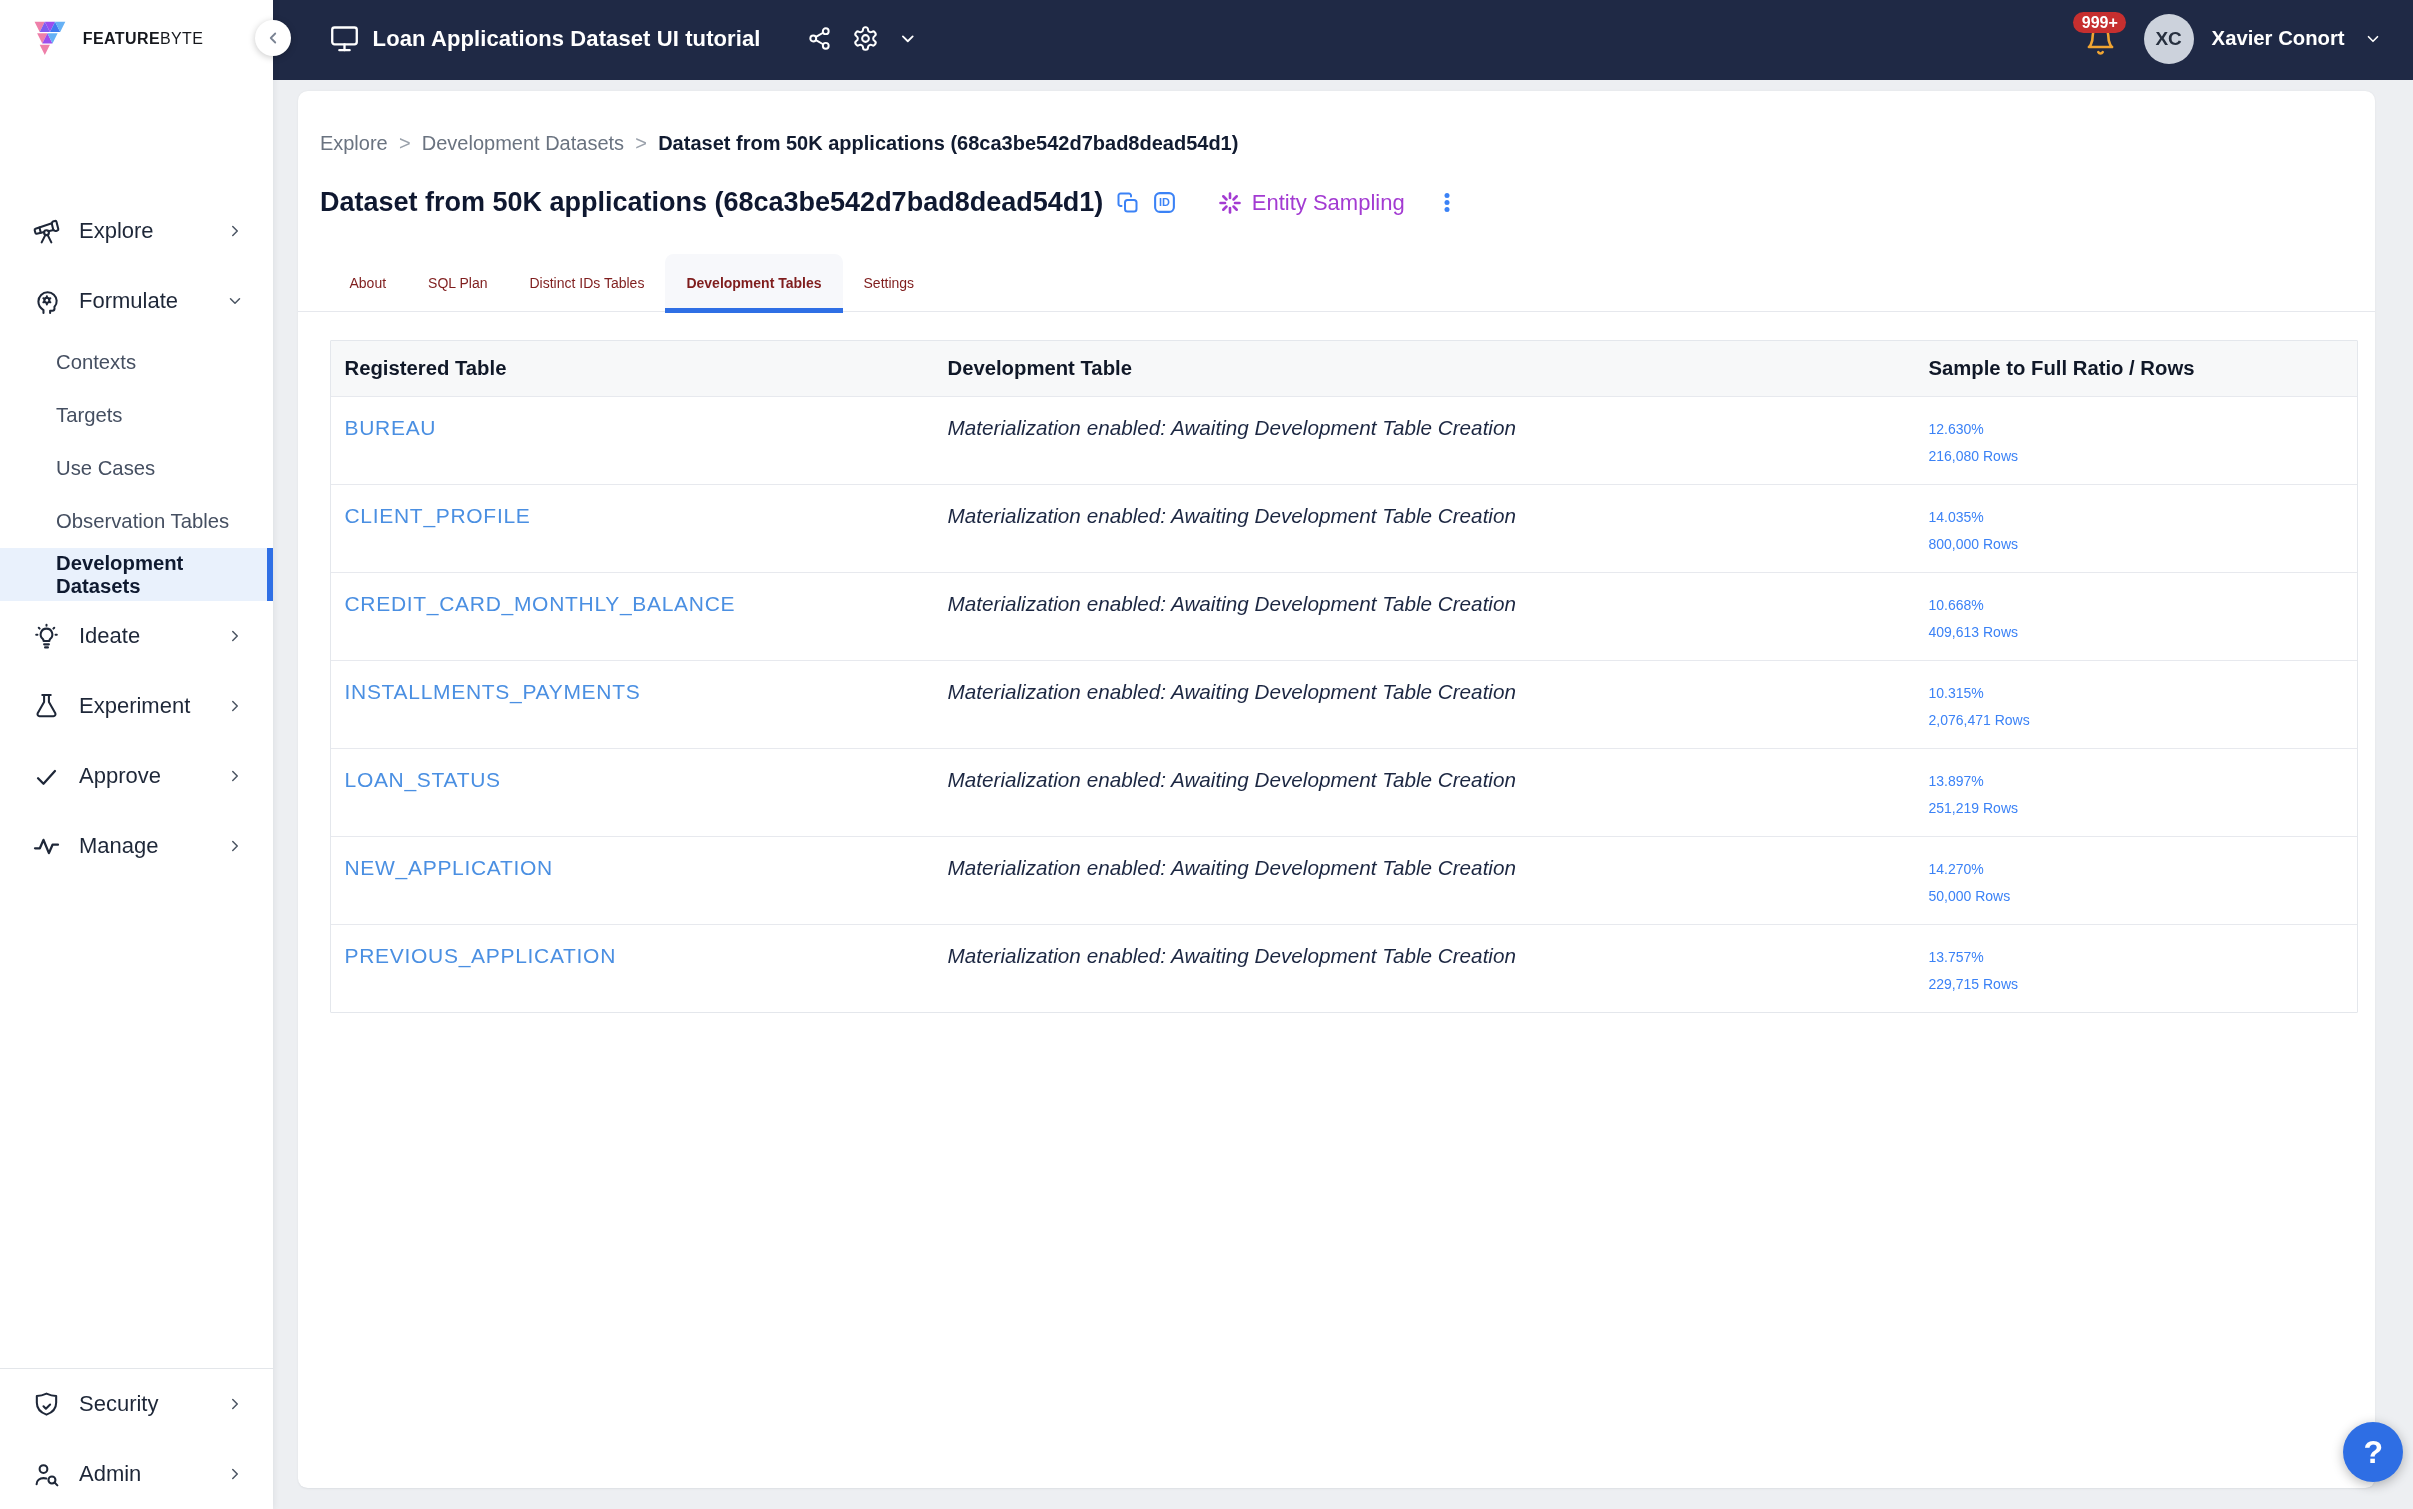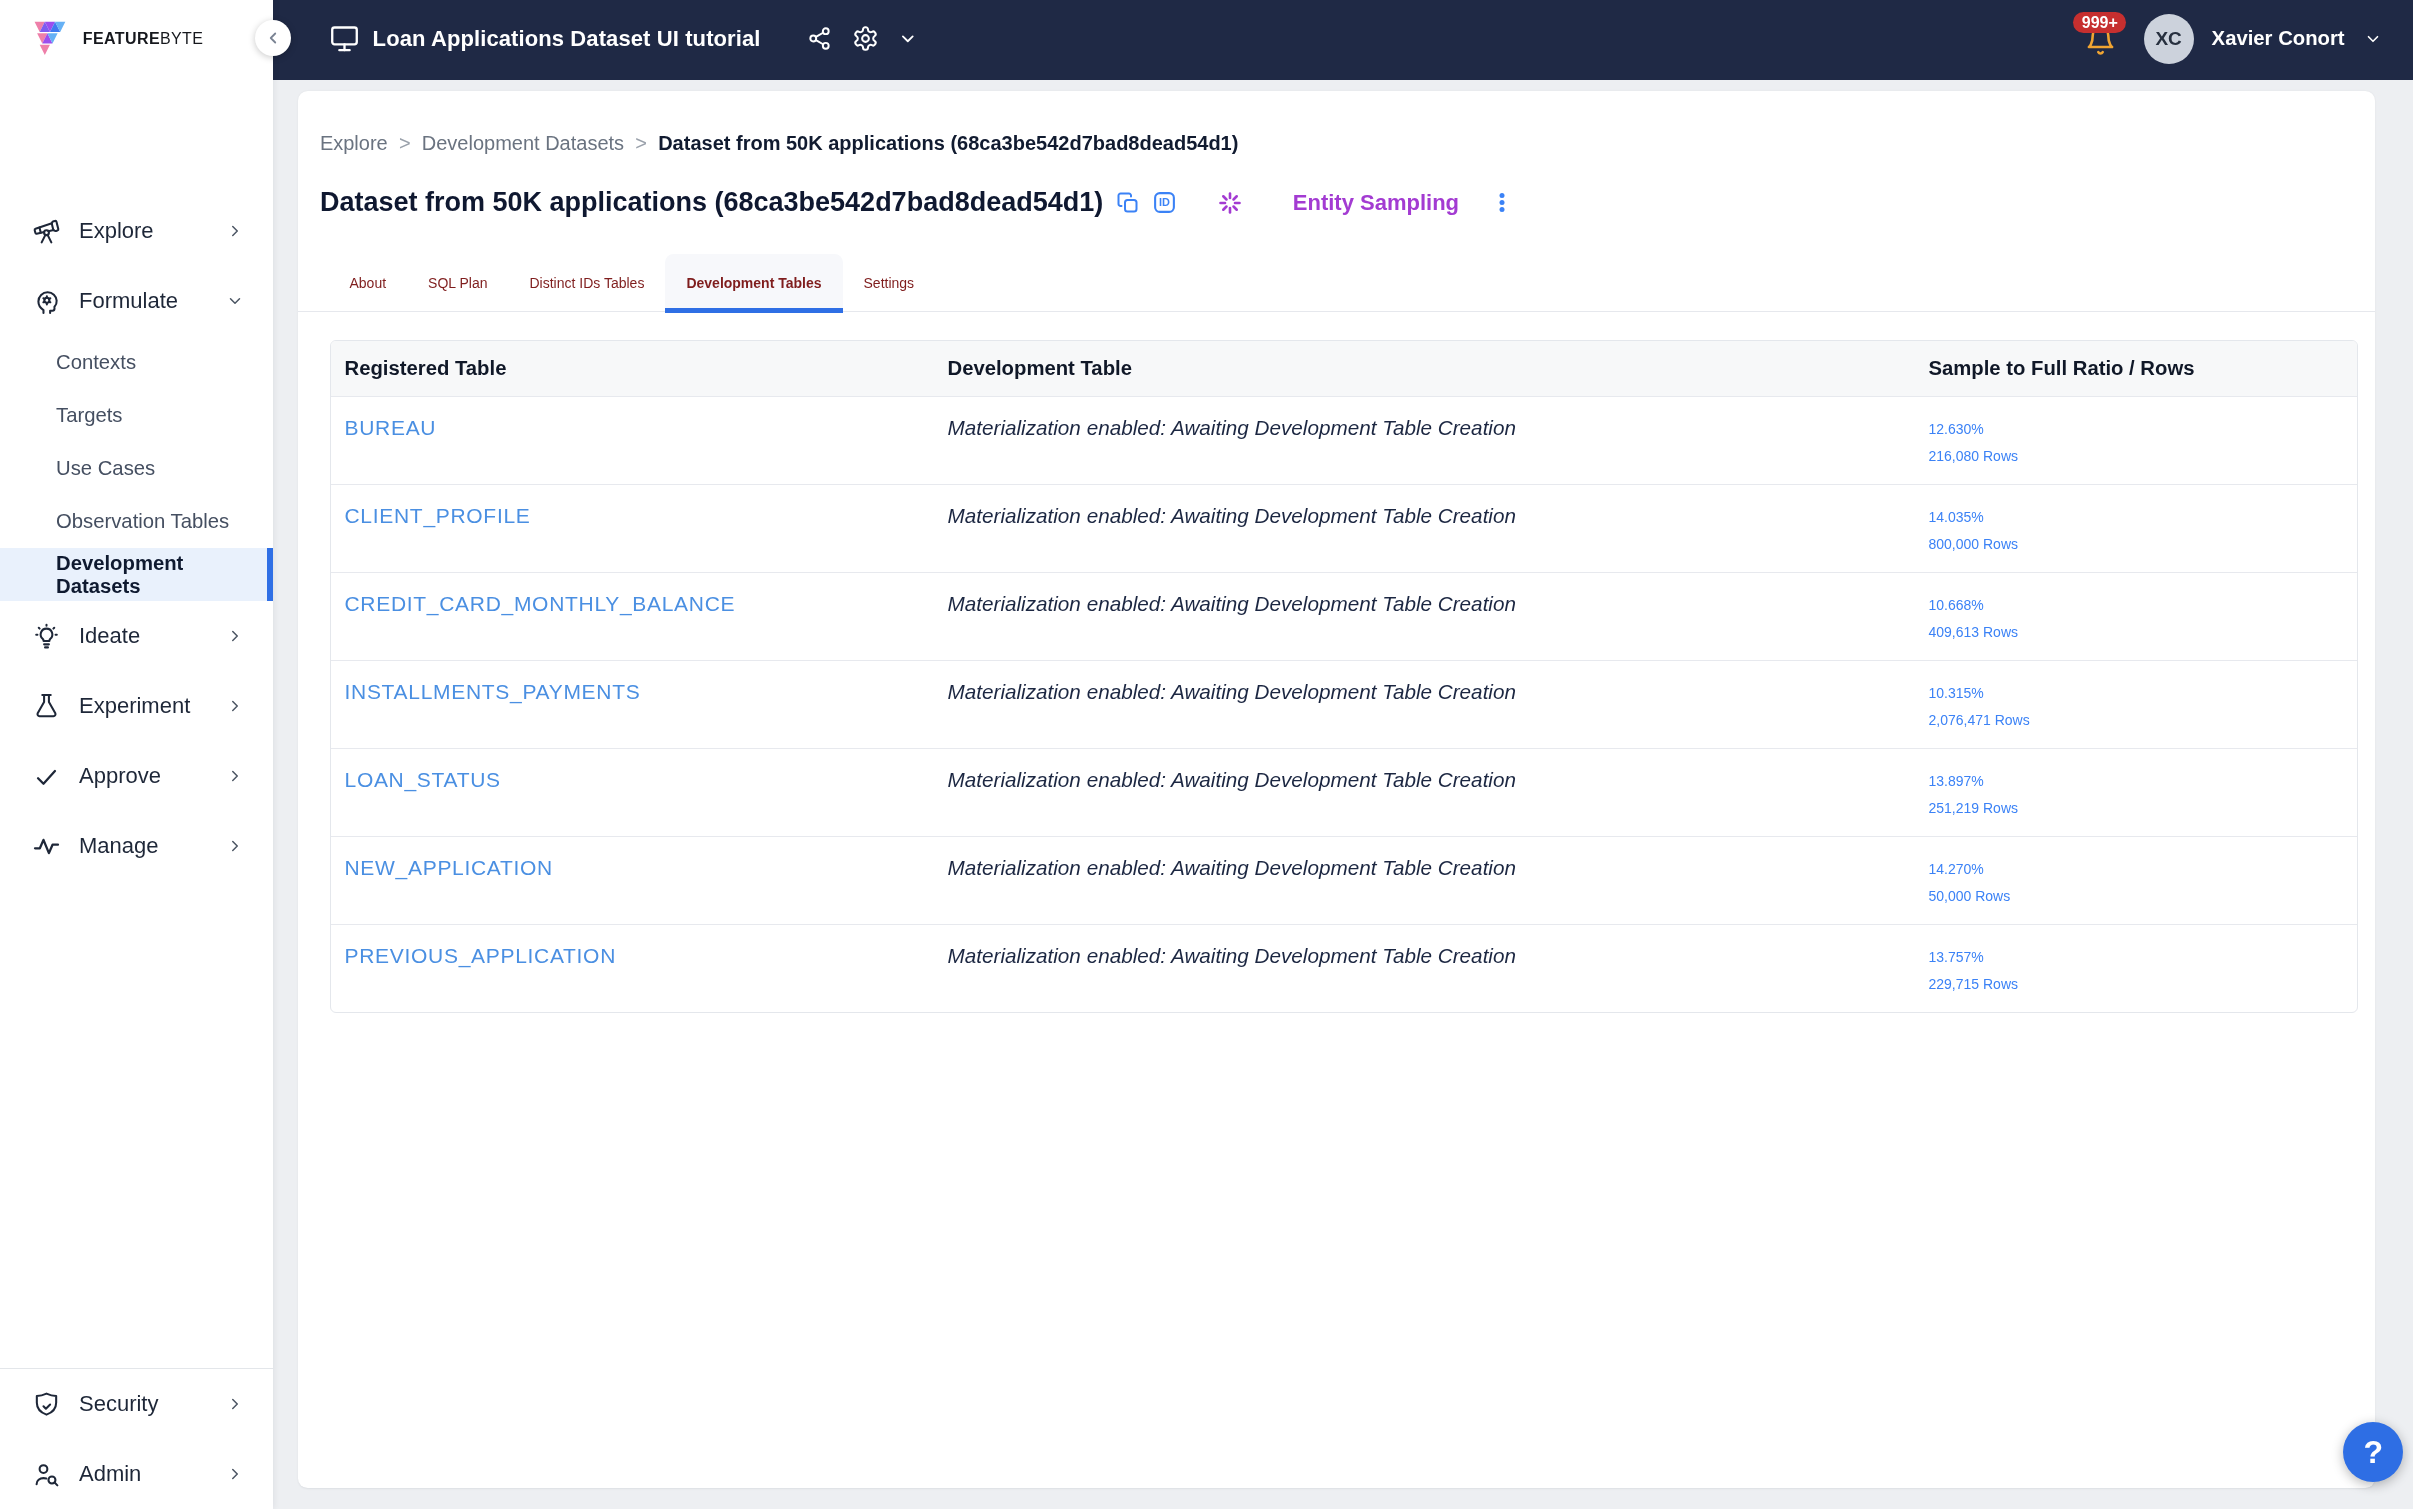--- a/index.html
+++ b/index.html
@@ -54,29 +54,29 @@
 
   .breadcrumb{display:flex; align-items:center; gap:11.2px; padding:41px 0 0 22.4px; font-size:20px;}
   .crumb{color:#6A7380; cursor:pointer;}
   .crumb.current{color:#111B30; font-weight:600; cursor:default;}
   .crumb-sep{color:#9AA1AB;}
 
   .title-row{display:flex; align-items:center; gap:12.6px; padding:32px 0 0 22.4px;}
   .page-title{font-size:27px; font-weight:700; color:#0F1830;}
   .t-icon{color:#3B82F6; display:flex; cursor:pointer;}
   .sampling{display:flex; align-items:center; gap:9.8px; margin-left:28px; color:var(--entity-sampling-purple); cursor:pointer;}
-  .sampling-label{font-size:22px; font-weight:700;margin-left:41px;}
+  .sampling-label{font-size:22px; font-weight:400;}
   .kebab{margin-left:18px; color:#3B82F6; display:flex; cursor:pointer;}
 
   .tabs{display:flex; align-items:flex-end; margin-top:35px; padding-left:31px; border-bottom:1.4px solid #E6E8ED; height:59px;}
   .tab{font-size:14px; font-weight:500; color:#7f1d1d; padding:0 21px; height:57px; display:flex; align-items:center; cursor:pointer;}
   .tab.active{background:#F7F8FB; border-radius:8.4px 8.4px 0 0; font-weight:700; position:relative;}
   .tab.active::after{content:""; position:absolute; left:0; right:0; bottom:-1.4px; height:4.9px; background:var(--accent-blue);}
 
-  .table{margin:28px 17.5px 0 32px; border:0.7px solid #E4E7EC; border-radius:6px; overflow:hidden;}
+  .table{margin:28px 17.5px 0 32px; border:0.7px solid #E4E7EC; border-radius:1px; overflow:hidden;}
   .thead,.trow{display:grid; grid-template-columns:603px 981px 1fr;}
   .thead{background:#F7F8F9;}
   .th{font-size:20.3px; font-weight:600; color:#101828; padding:16px 14px;}
   .trow{border-top:0.7px solid #E7E9EE; min-height:85px;}
   .td{padding:19px 14px 14px;}
   .tlink{font-size:21px; color:var(--link-blue); letter-spacing:0.7px; text-decoration:none; cursor:pointer;}
   .status{font-size:20.7px; color:#1C2742;font-style:italic;}
   .ratio div{font-size:14px; color:#3b82f6; line-height:27px;}
 
   .help-btn{position:fixed; right:9.8px; bottom:27px; width:60px; height:60px; border-radius:50%; border:none;

